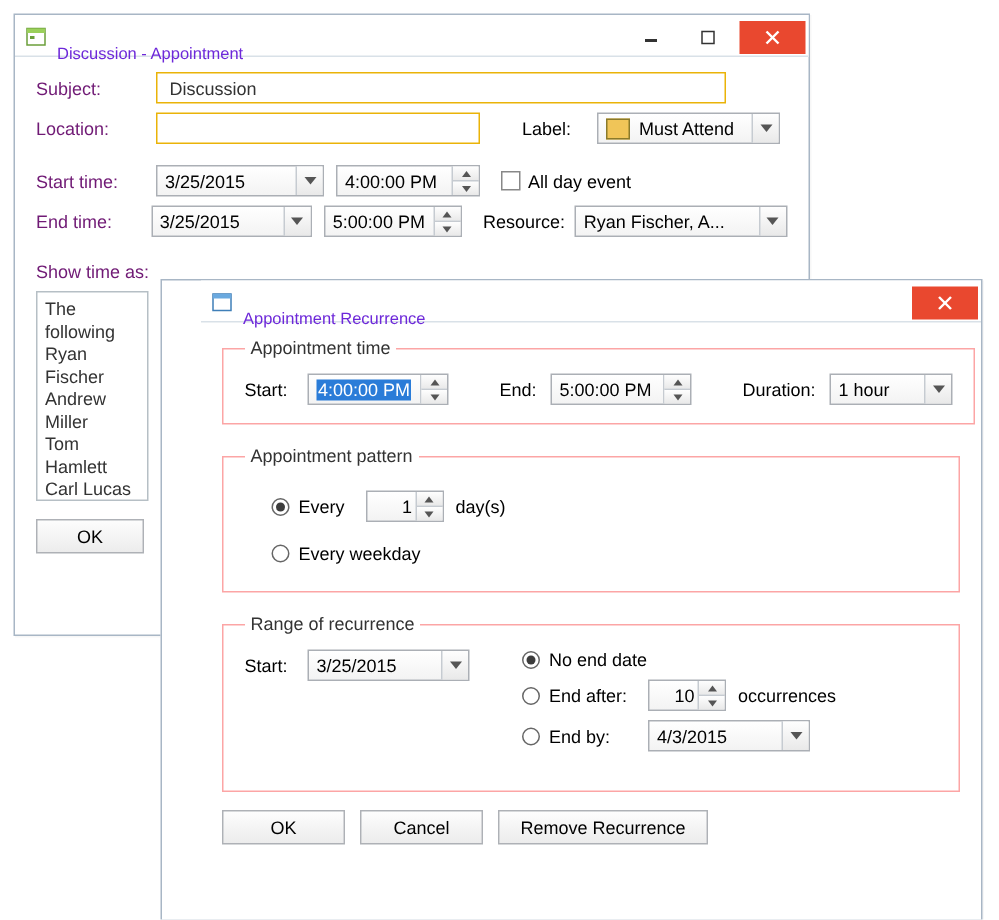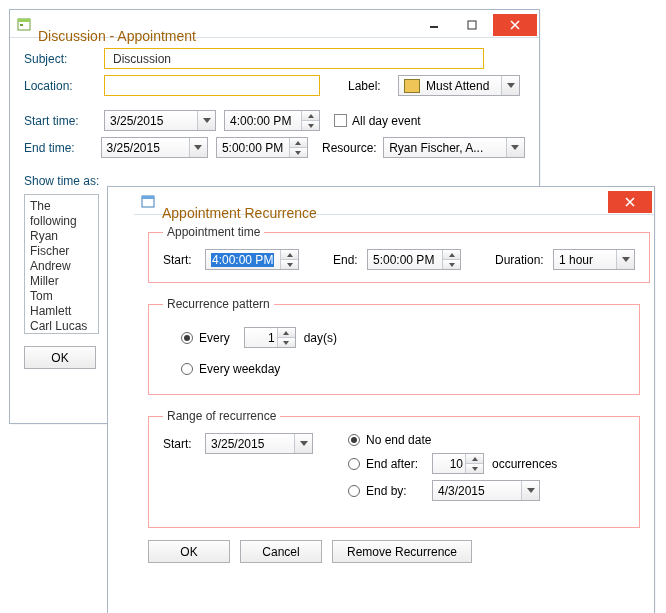--- a/index.html
+++ b/index.html
@@ -28,39 +28,39 @@
     border-bottom: 1px solid #d9e1e8;
     padding: 0 0 0 6px;
   }
   .titlebar .ticon {
     width: 16px; height: 16px;
     margin-right: 6px;
     display: inline-flex; align-items:center; justify-content:center;
   }
   .titlebar .ttext {
     flex: 1;
-    color: #a16207;
-    font-size: 14px;
+    color: #6d28d9;
+    font-size: 11px;
     margin-top: 24px;
   }
   .titlebar .tbtns { display:flex; }
   .titlebar .tb {
     width: 34px; height: 22px;
     margin: 2px 2px 0 2px;
     display:flex; align-items:center; justify-content:center;
     border-radius: 0;
   }
   .titlebar .tb.close {
     background: #e9482f;
     width: 44px;
   }
   .titlebar .tb.close svg { stroke:#fff; }
   .formarea { padding: 10px 14px 12px 14px; }
   .row { display:flex; align-items:center; margin-bottom:6px; }
-  .lbl { width: 80px; color:#0c4a6e; }
+  .lbl { width: 80px; color:#701a75; }
   .txtinput {
     height: 21px;
     border: 1px solid #eab308;
     background:#fff;
     padding: 0 8px;
     font: inherit;
     color:#333;
   }
   .win7drop {
     height: 21px;
@@ -300,21 +300,21 @@
         <div class="win7drop" style="width:82px;">
           <span>1 hour</span>
             <span class="arrow">
               <span class="chev"></span>
             </span>
         </div>
       </div>
     </fieldset>
 
     <fieldset class="groupbox">
-      <legend>Recurrence pattern</legend>
+      <legend>Appointment pattern</legend>
       <div style="display:flex;">
         <div style="flex:1; padding-left:18px;">
           <div class="row" style="margin-top:6px;">
             <span class="radio checked"></span>
             <span>Every</span>
             <div class="win7drop" style="width:52px; margin:0 8px 0 14px; text-align:right; padding-left:0; padding-right:20px;">
               <span style="display:block;text-align:right;width:100%;">1</span>
               <span class="spinner-pair">
                   <span class="sp">
                     <span class="chev sm up"></span>

